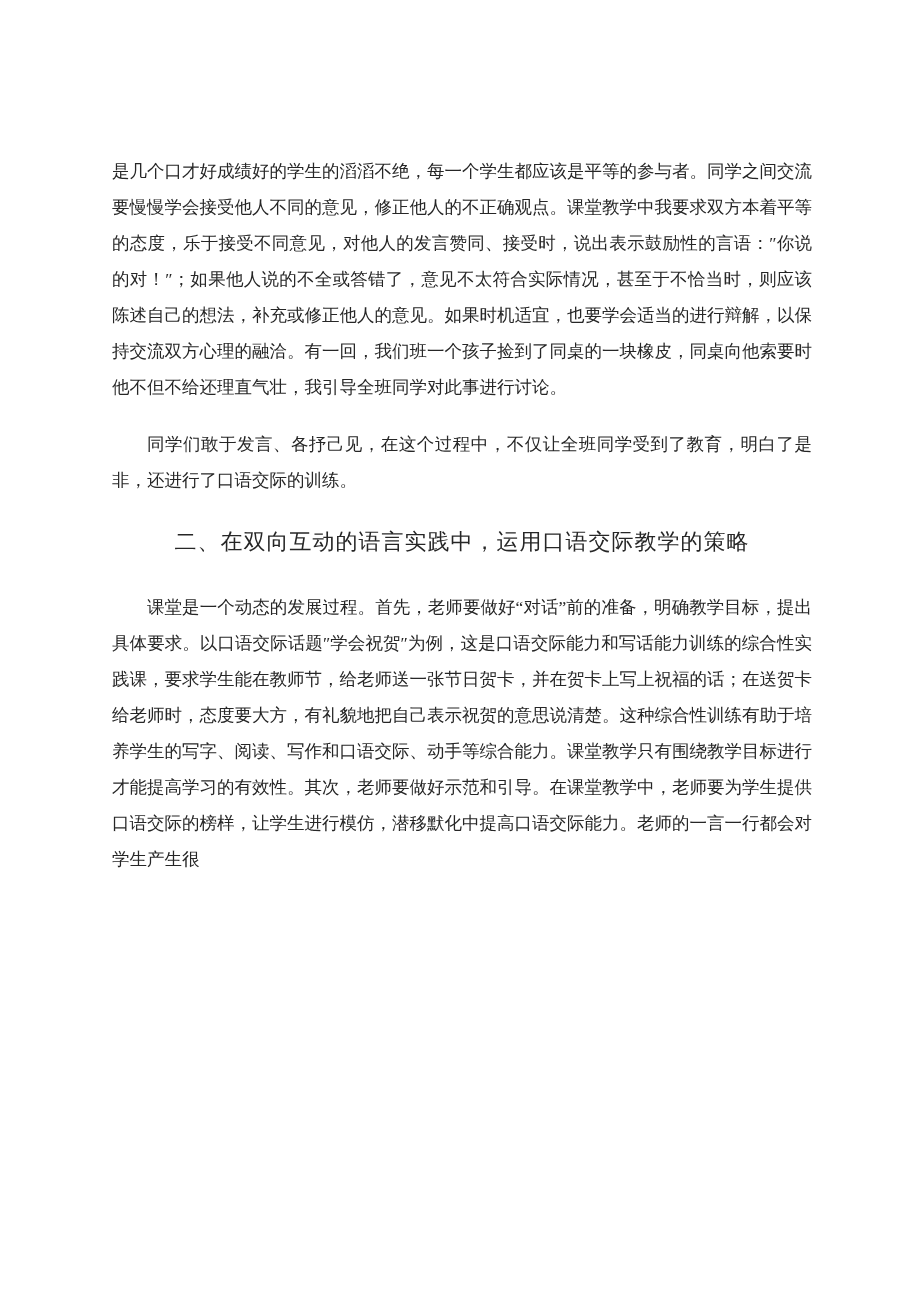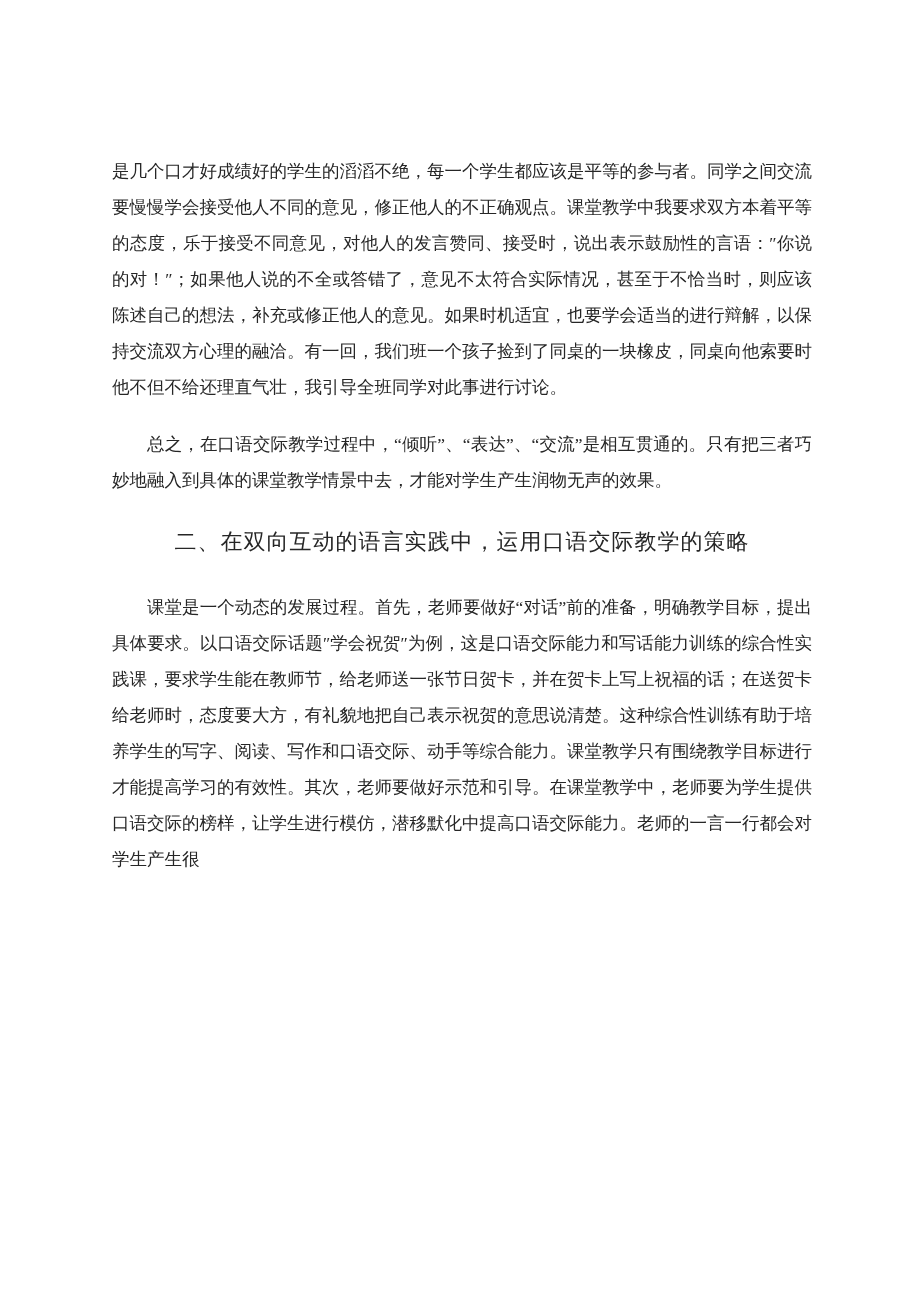--- a/index.html
+++ b/index.html
@@ -45,17 +45,17 @@
     letter-spacing: 1px;
     color: #262626;
   }
 </style>
 </head>
 <body>
 
 <div class="page">
   <div class="doc-body">
       <p class="body">是几个口才好成绩好的学生的滔滔不绝，每一个学生都应该是平等的参与者。同学之间交流要慢慢学会接受他人不同的意见，修正他人的不正确观点。课堂教学中我要求双方本着平等的态度，乐于接受不同意见，对他人的发言赞同、接受时，说出表示鼓励性的言语：″你说的对！″；如果他人说的不全或答错了，意见不太符合实际情况，甚至于不恰当时，则应该陈述自己的想法，补充或修正他人的意见。如果时机适宜，也要学会适当的进行辩解，以保持交流双方心理的融洽。有一回，我们班一个孩子捡到了同桌的一块橡皮，同桌向他索要时他不但不给还理直气壮，我引导全班同学对此事进行讨论。</p>
-      <p class="body indent">总之，在口语交际教学过程中，“倾听”、“表达”、“交流”是相互贯通的。只有把三者巧妙地融入到具体的课堂教学情景中去，才能对学生产生润物无声的效果。</p>
+      <p class="body indent">同学们敢于发言、各抒己见，在这个过程中，不仅让全班同学受到了教育，明白了是非，还进行了口语交际的训练。</p>
       <h2 class="heading">二、在双向互动的语言实践中，运用口语交际教学的策略</h2>
       <p class="body indent">课堂是一个动态的发展过程。首先，老师要做好“对话”前的准备，明确教学目标，提出具体要求。以口语交际话题″学会祝贺″为例，这是口语交际能力和写话能力训练的综合性实践课，要求学生能在教师节，给老师送一张节日贺卡，并在贺卡上写上祝福的话；在送贺卡给老师时，态度要大方，有礼貌地把自己表示祝贺的意思说清楚。这种综合性训练有助于培养学生的写字、阅读、写作和口语交际、动手等综合能力。课堂教学只有围绕教学目标进行才能提高学习的有效性。其次，老师要做好示范和引导。在课堂教学中，老师要为学生提供口语交际的榜样，让学生进行模仿，潜移默化中提高口语交际能力。老师的一言一行都会对学生产生很</p>
     </div>
 </div>
 
 </body></html>

